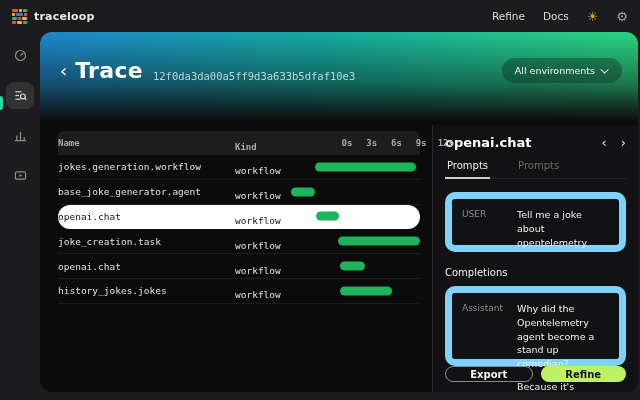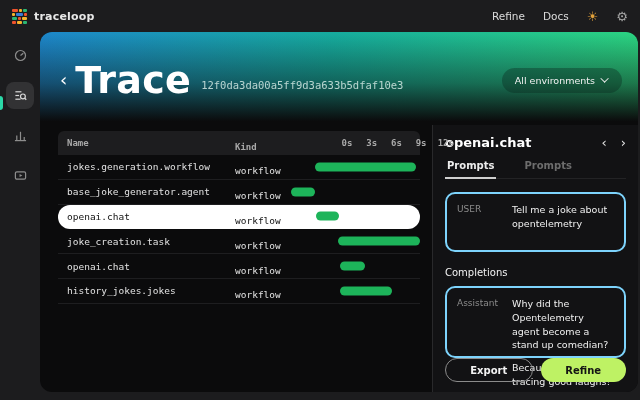--- a/index.html
+++ b/index.html
@@ -37,67 +37,67 @@
   
   .content { position:absolute; left:40px; top:32px; width:598px; height:360px;
              border-radius:12px; overflow:hidden; background:#0b0b0c;
              display:flex; flex-direction:column; }
   .hero { height:93px; flex:none; position:relative;
           background:
             linear-gradient(to bottom, rgba(11,11,12,0) 2%, rgba(11,11,12,.45) 55%, #0b0b0c 96%),
             linear-gradient(100deg,#1d86c9 0%,#16ab9d 48%,#2cd47f 100%); }
   .hero-row { position:absolute; left:20px; right:16px; top:26px; display:flex; align-items:center; }
   .back-icon { color:#fff; font-size:18px; margin-right:8px; cursor:pointer; line-height:1; }
-  .hero-title { font-size:38px; font-weight:700; letter-spacing:.3px; color:#fff; }
+  .hero-title { font-size:22px; font-weight:700; letter-spacing:.3px; color:#fff; }
   .trace-id { font-size:10.5px; color:rgba(225,242,238,.8); margin-left:10px; margin-top:10px; }
   .env-pill { margin-left:auto; display:flex; align-items:center; gap:8px;
               background:rgba(8,35,26,.35); border-radius:999px; padding:7px 13px;
               font-size:9.5px; color:#f2f2f2; cursor:pointer; }
   .chev-down { width:6px; height:6px; border-left:1.5px solid #e8e8e8; border-bottom:1.5px solid #e8e8e8;
                transform:rotate(-45deg) translateY(-2px); }
 
   
   .content-body { flex:1; display:flex; min-height:0; }
   .table-side { width:392px; flex:none; padding:6px 12px 0 18px; }
   .detail-panel { flex:1; border-left:1px solid #29292b; background:#121214;
                   display:flex; flex-direction:column; padding:10px 12px 10px 12px; }
 
   
   .thead { display:flex; align-items:center; height:24px; background:#1d1d1f;
            border-radius:6px 6px 0 0; font-size:9px; font-weight:bold; color:#a9a9a9;
            font-family:"DejaVu Sans Mono","Liberation Mono",monospace; }
-  .col-name { width:177px; flex:none; padding-left:9px; }
+  .col-name { width:177px; flex:none; padding-left:0; }
   .col-kind { width:55px; flex:none;margin-top:8px; }
   .col-time { flex:1; position:relative; height:100%; }
   .tick { position:absolute; top:50%; transform:translate(-50%,-50%);margin-left:44px; }
   .trow { display:flex; align-items:center; height:24.8px; position:relative;
           border-bottom:1px solid #1e1e20; font-size:9.5px; color:#e2e2e2; cursor:pointer;
           font-family:"DejaVu Sans Mono","Liberation Mono",monospace; }
   .trow.selected { background:#fff; border-radius:999px; color:#111; border-bottom-color:transparent; }
   .row-kind { color:inherit; }
   .bar-track { flex:1; position:relative; height:100%; }
   .tbar { position:absolute; top:50%; transform:translateY(-50%); height:9px; border-radius:5px; }
 
   
   .dp-head { display:flex; align-items:center; }
   .dp-title { font-size:13px; font-weight:700; color:#fff; }
   .dp-arrows { margin-left:auto; display:flex; gap:14px; }
   .dp-arrow { color:#e8e8e8; font-size:13px; cursor:pointer; line-height:1; }
   .dp-tabs { display:flex; gap:26px; margin-top:10px; border-bottom:1px solid #232325; }
-  .dp-tab { font-size:10px; font-weight:700; color:#6d6d6d; padding:0 2px 6px; cursor:pointer; }
+  .dp-tab { font-size:10px; font-weight:400; color:#6d6d6d; padding:0 2px 6px; cursor:pointer; }
   .dp-tab.active { color:#ededed; border-bottom:2px solid #cfcfcf; margin-bottom:-1px; }
-  .msg-box { border:2px solid #7dd3fc; border-radius:10px; padding:9px 10px; display:flex; }
+  .msg-box { border:7px solid #7dd3fc; border-radius:10px; padding:9px 10px; display:flex; }
   .msg-box.user { margin-top:13px; min-height:60px; }
   .msg-role { width:55px; flex:none; font-size:9px; color:#8b8b8b; padding-top:1px; }
   .msg-text { flex:1; font-size:9.5px; color:#f0f0f0; line-height:1.45; }
   .msg-text p + p { margin-top:9px; }
   .completions-h { font-size:10px; font-weight:400; color:#f2f2f2; margin-top:15px; }
   .msg-box.assistant { margin-top:8px; min-height:68px; }
   .dp-buttons { margin-top:auto; display:flex; gap:8px; }
-  .btn { flex:1; height:24px; border-radius:999px; display:flex; align-items:center; justify-content:center;
+  .btn { flex:1; height:16px; border-radius:999px; display:flex; align-items:center; justify-content:center;
          font-size:10px; font-weight:600; cursor:pointer; }
   .btn-outline { border:1px solid #8b8b8b; color:#f2f2f2; background:transparent; }
   .btn-solid { background:#bef264; color:#141414; }
 </style>
 </head>
 <body>
 
 <div class="topbar">
   <div class="brand">
     <span class="logo">

